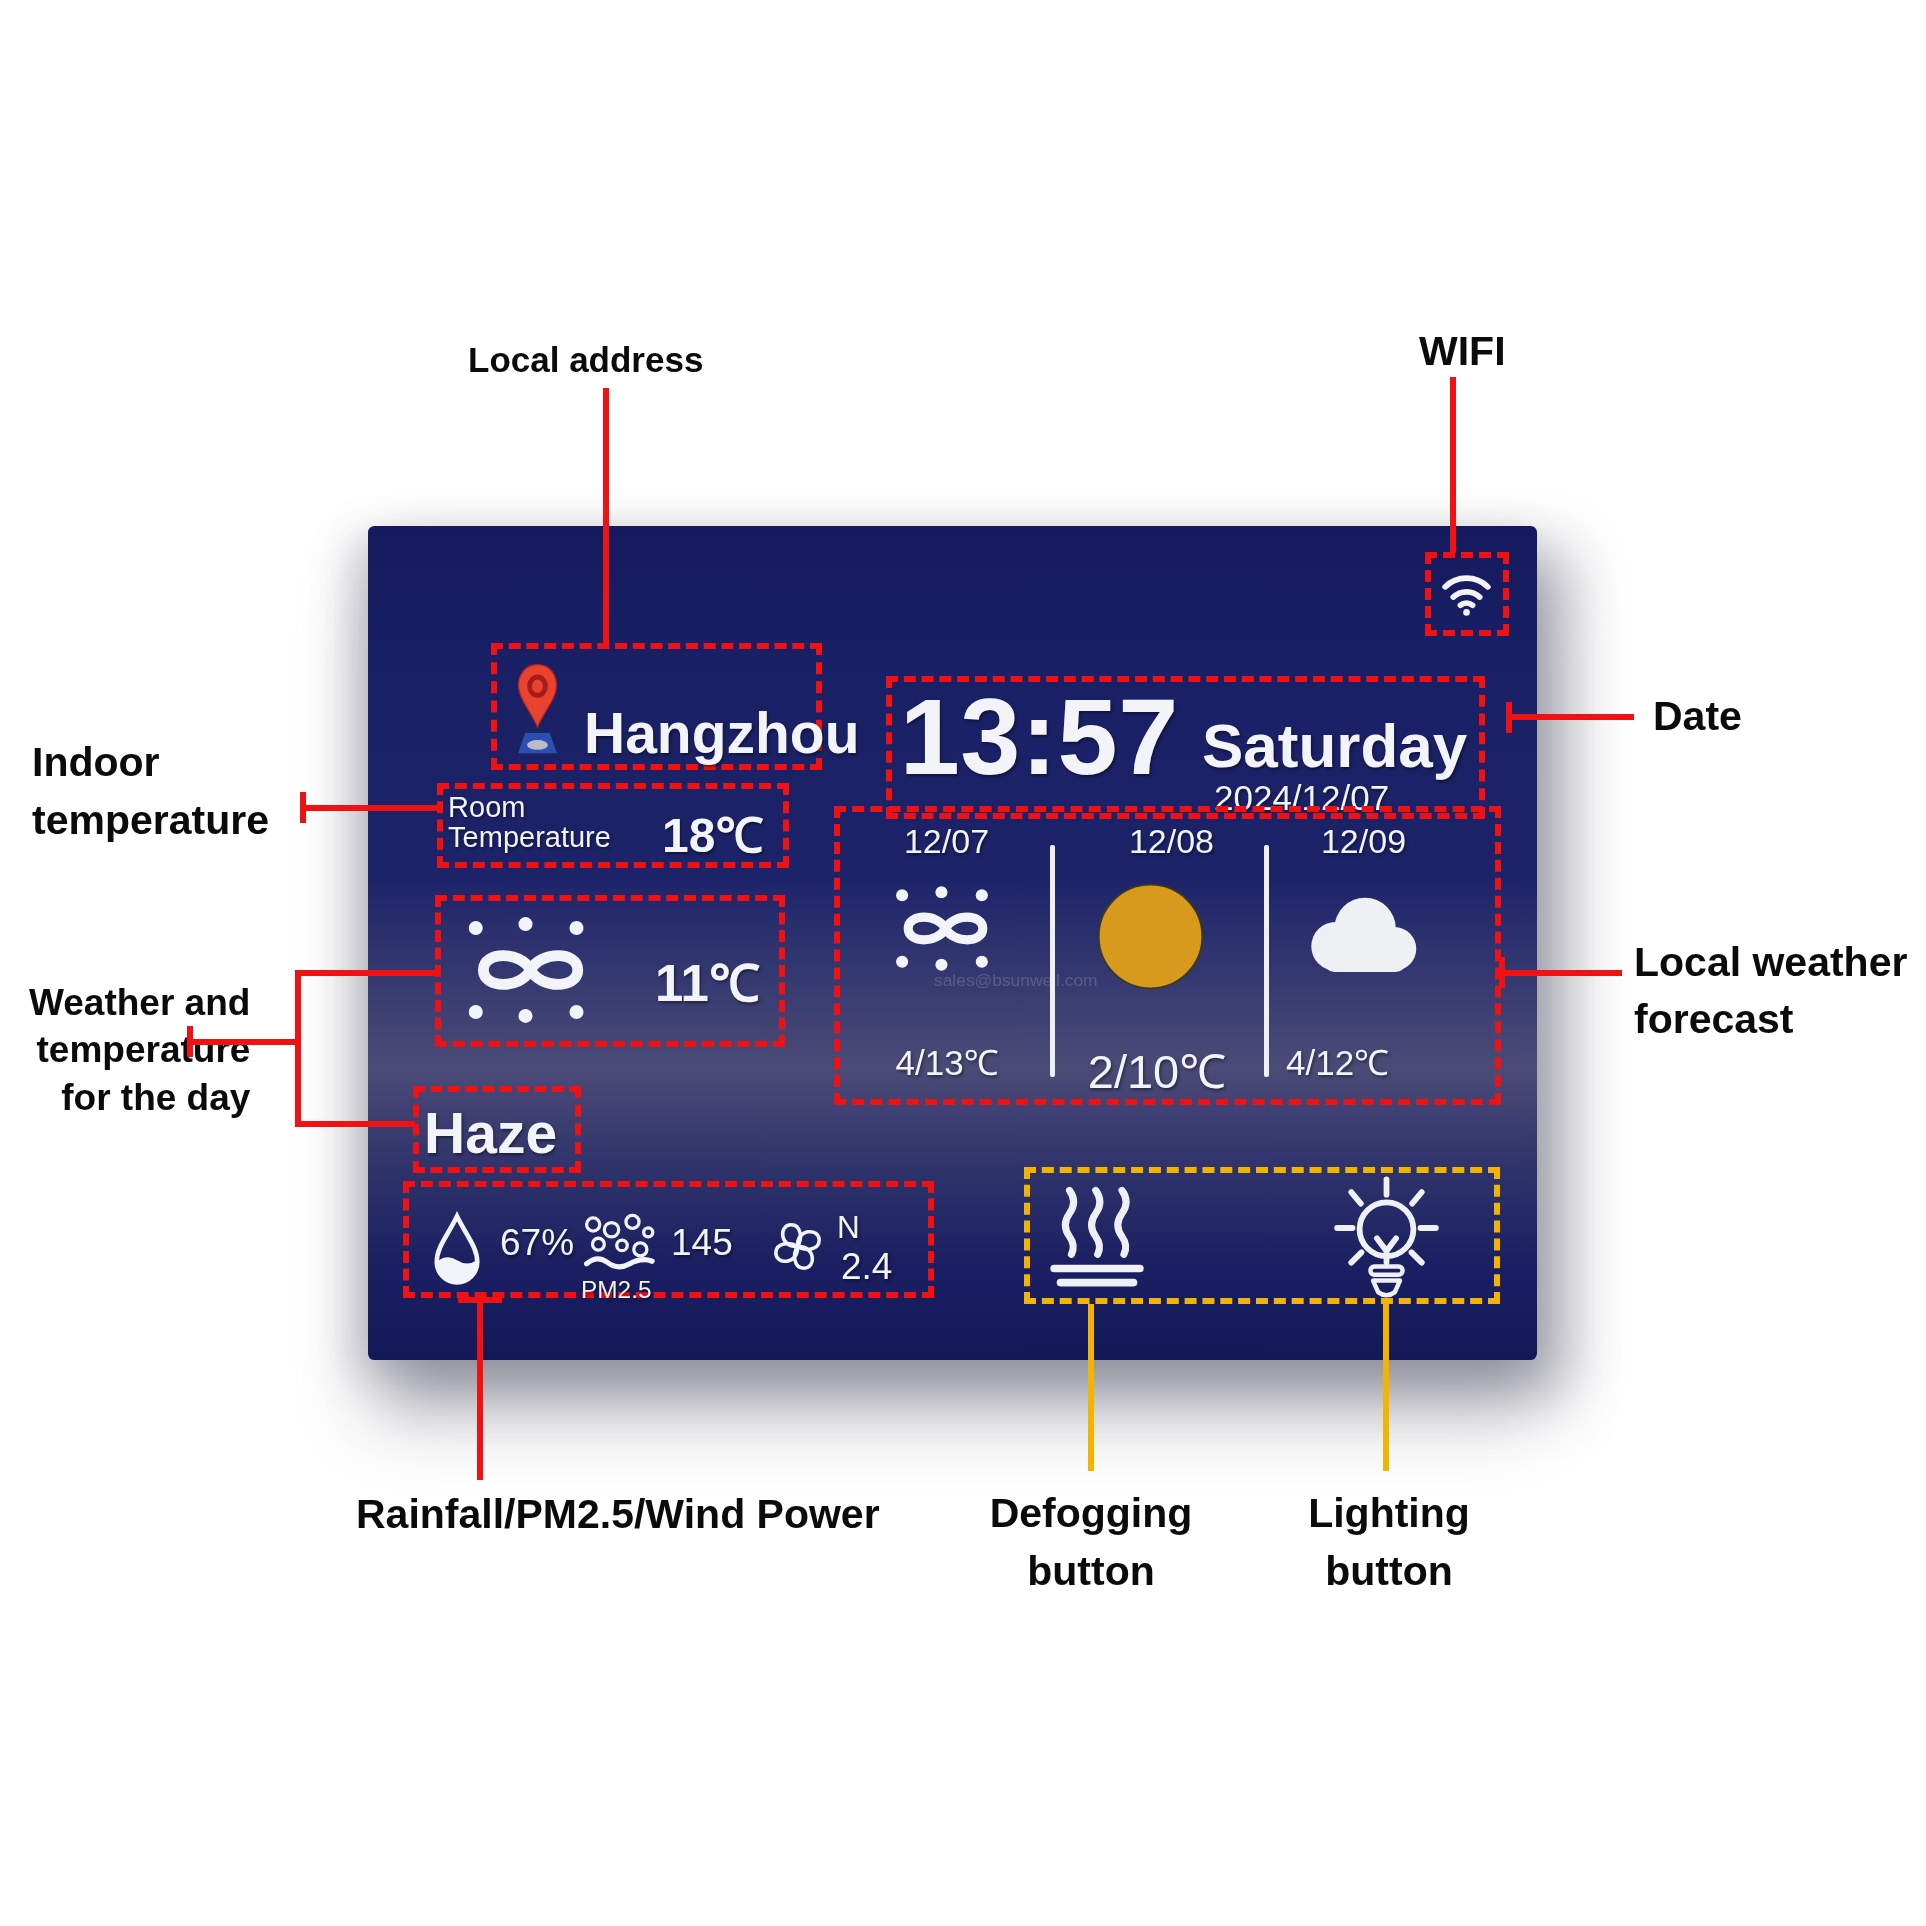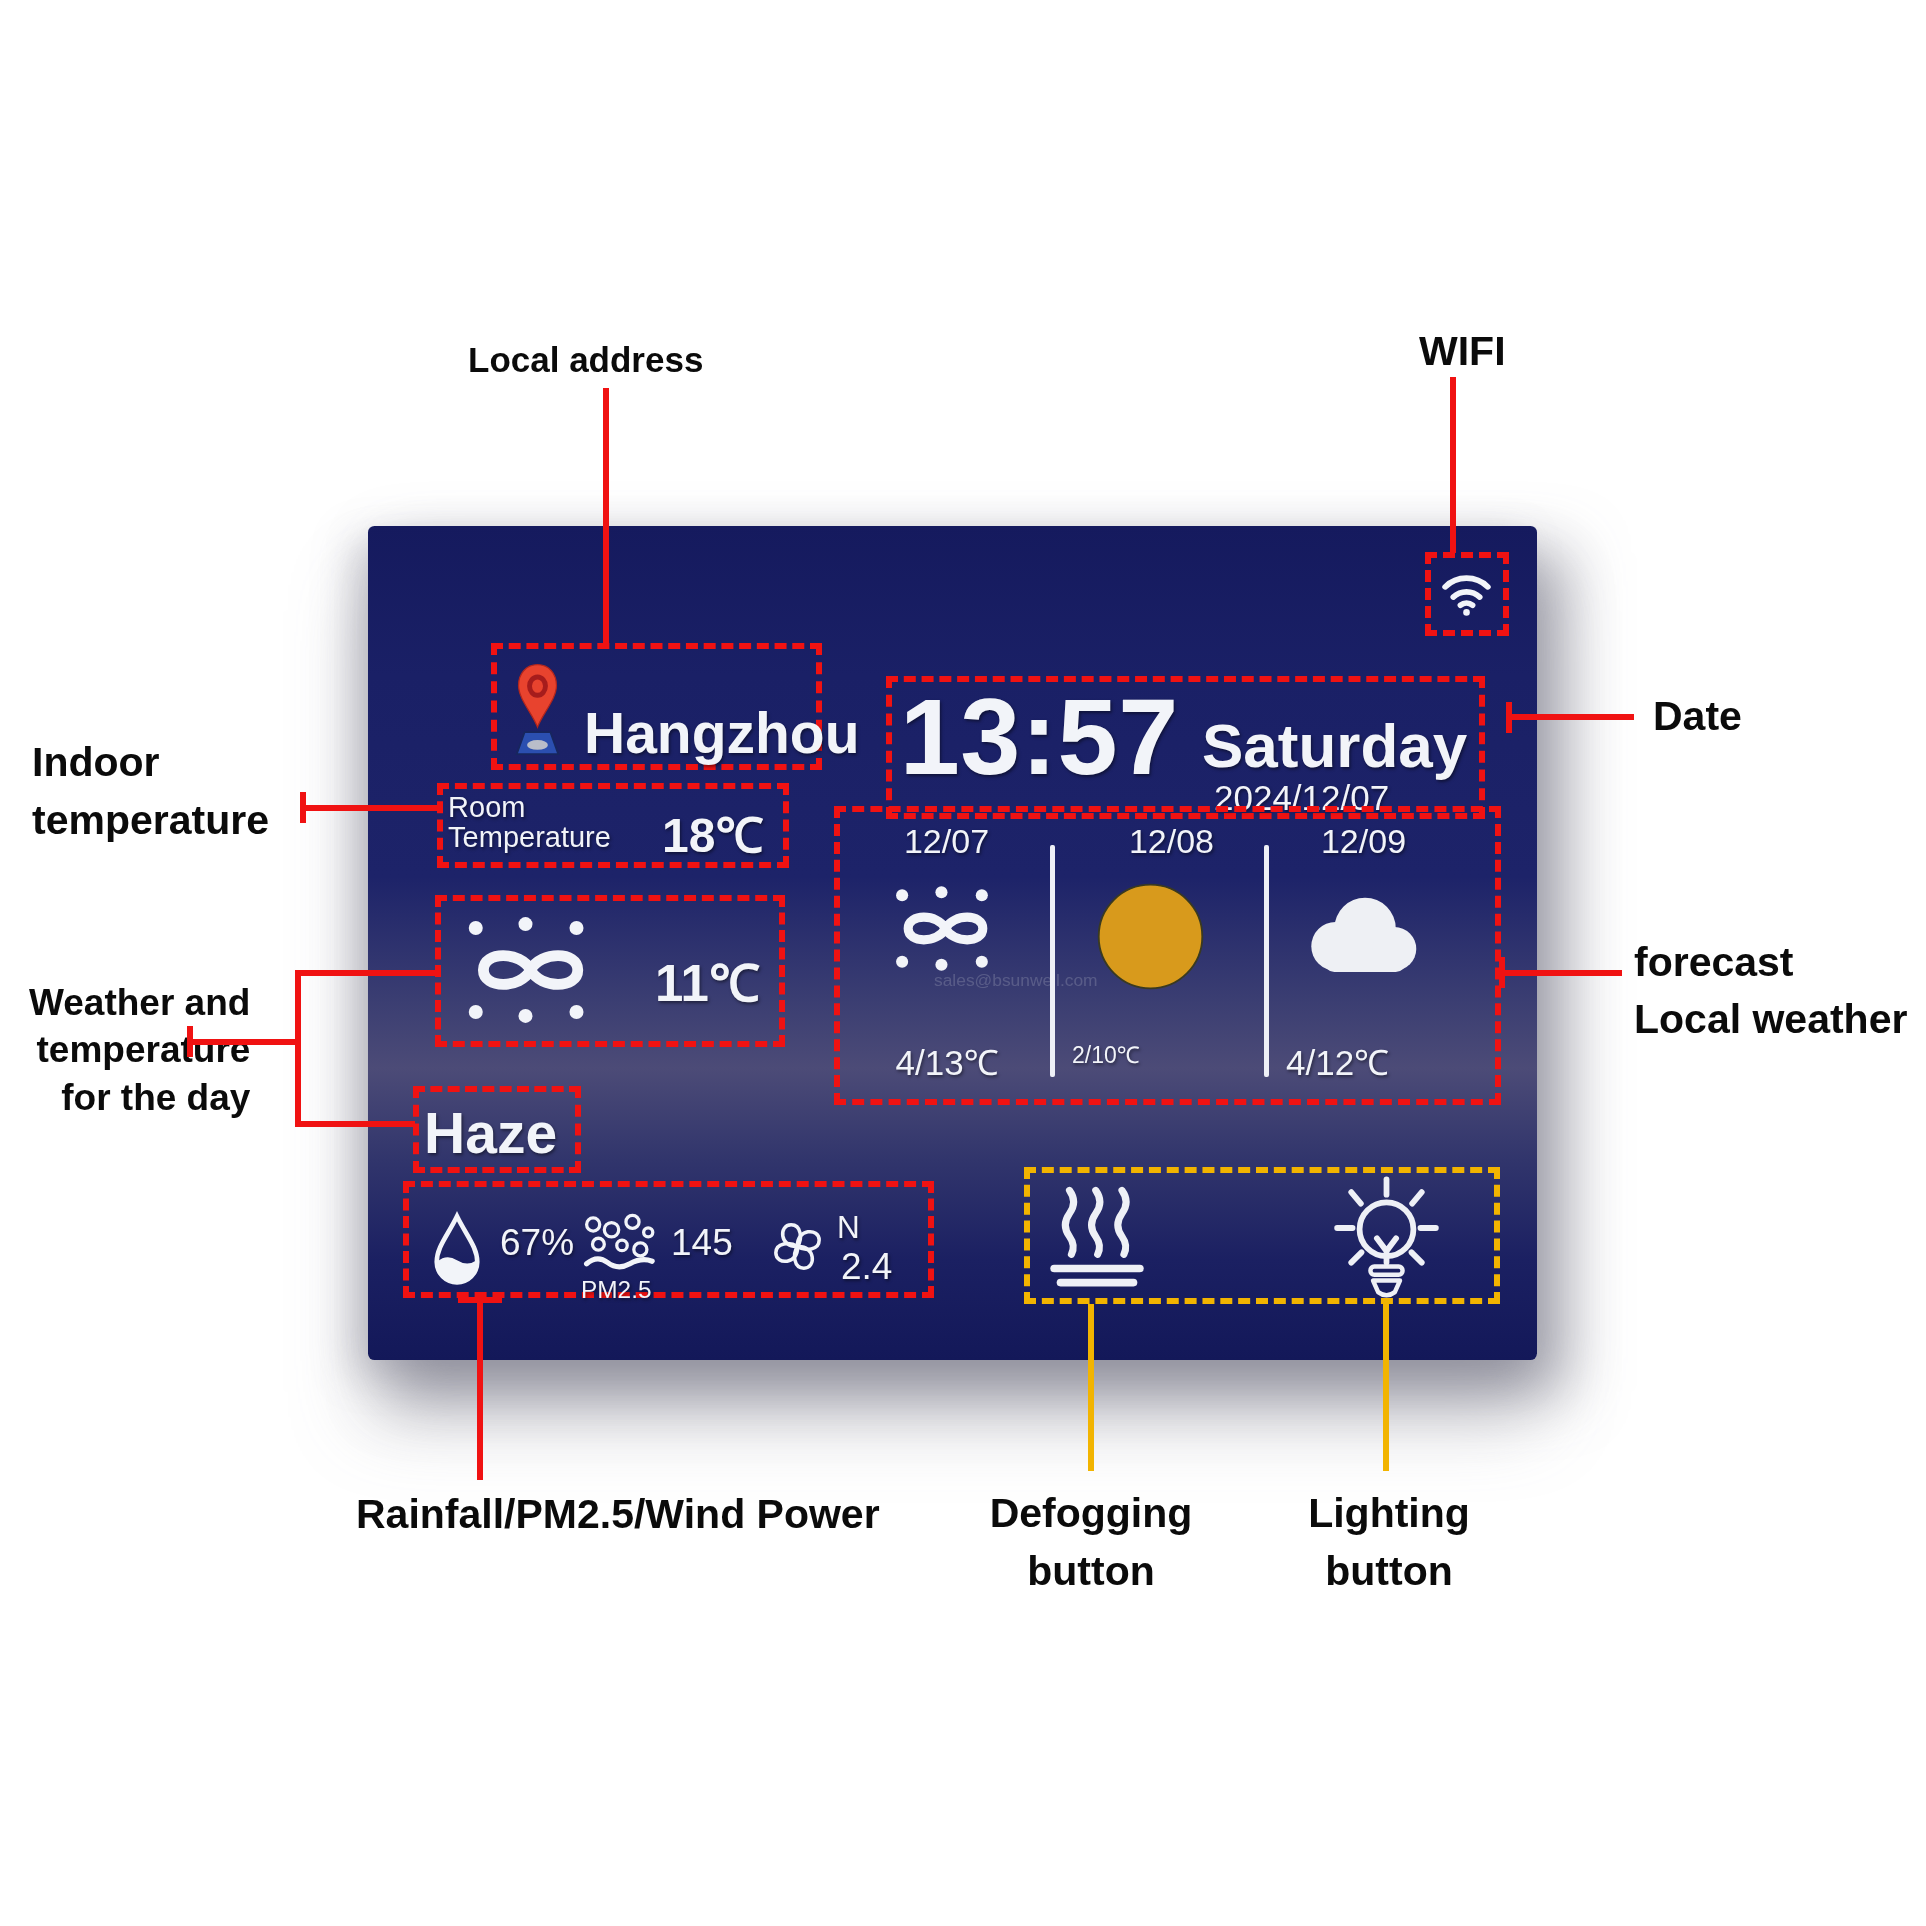--- a/index.html
+++ b/index.html
@@ -136,21 +136,21 @@
           <path d="M112,80 C96,50 38,50 38,80 C38,110 96,110 112,80 C128,50 186,50 186,80 C186,110 128,110 112,80 Z" fill="none" stroke="#f2f4f9" stroke-width="18" stroke-linejoin="round"></path>
         </svg>
         <div class="scr-text" style="left:30px;top:226px;width:154px;text-align:center;font-size:35px;">4/13℃</div>
       </div>
 
       <div>
         <div class="scr-text" style="left:245px;top:10.3px;width:129px;text-align:right;font-size:34px;">12/08</div>
         <svg viewBox="0 0 180 180" style="left:255px;top:69px;width:111px;height:111px;">
           <circle cx="90" cy="90" r="84" fill="#d89a1c" stroke="#3a3a20" stroke-width="3"></circle>
         </svg>
-        <div class="scr-text" style="left:232px;top:226px;width:154px;text-align:left;font-size:23px;">2/10℃</div>
+        <div class="scr-text" style="left:232px;top:226px;width:154px;text-align:right;font-size:47px;">2/10℃</div>
       </div>
 
       <div>
         <div class="scr-text" style="left:459px;top:10.3px;width:129px;text-align:center;font-size:34px;">12/09</div>
         <svg viewBox="0 0 200 150" style="left:458px;top:78px;width:129px;height:96px;">
           <g fill="#eef0f4">
             <circle cx="58" cy="88" r="38"></circle>
             <circle cx="104" cy="60" r="48"></circle>
             <circle cx="150" cy="92" r="34"></circle>
             <rect x="40" y="94" width="128" height="34" rx="16"></rect>
@@ -198,22 +198,22 @@
   <div class="ann" style="left:1419px;top:328px;font-size:41px;">WIFI</div>
   <div class="rline" style="left:1450px;top:377px;width:5.8px;height:176px;"></div>
 
   <div class="rline" style="left:1506px;top:702px;width:5.8px;height:31px;"></div>
   <div class="rline" style="left:1508px;top:714px;width:126px;height:5.8px;"></div>
   <div class="ann" style="left:1653px;top:693px;font-size:41px;">Date</div>
 
   <div class="rline" style="left:1499px;top:957px;width:5.8px;height:31px;"></div>
   <div class="rline" style="left:1502px;top:970px;width:120px;height:5.8px;"></div>
   <div class="ann" style="left:1634px;top:934px;font-size:41px;line-height:1.38;">
+    <div>Local weather</div>
     <div>forecast</div>
-    <div>Local weather</div>
   </div>
 
   <div class="ann" style="left:32px;top:733px;font-size:41px;line-height:1.42;">
     <div>Indoor</div>
     <div>temperature</div>
   </div>
   <div class="rline" style="left:300px;top:792px;width:5.8px;height:31px;"></div>
   <div class="rline" style="left:302px;top:805px;width:136px;height:5.8px;"></div>
 
   <div class="ann" style="left:29px;top:979px;font-size:37px;line-height:1.28;text-align:right;">

